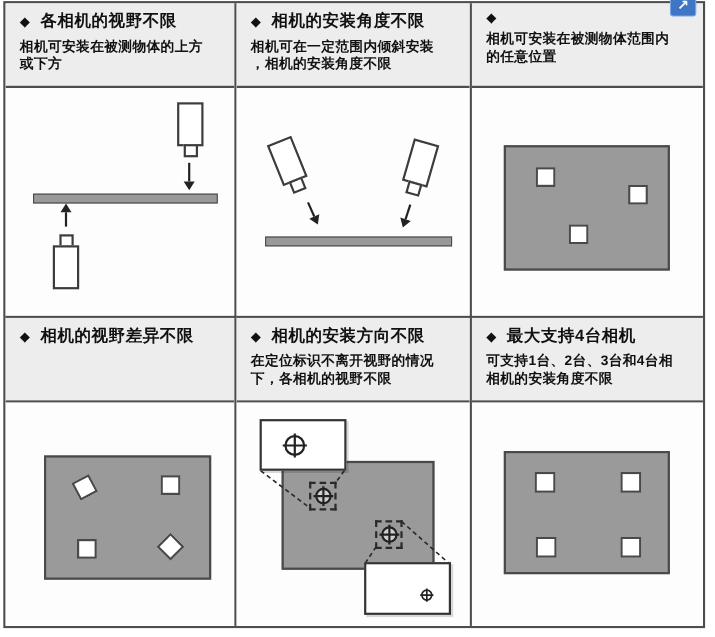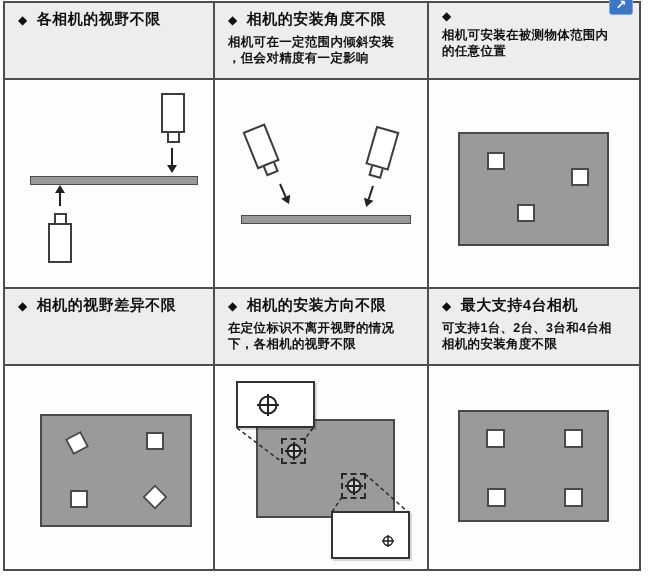--- a/index.html
+++ b/index.html
@@ -58,20 +58,22 @@
 <body>
 
 <div class="panel">
 
   <div class="cell">
     <div class="cell-header">
       <div class="cell-title">
         <span class="bullet">◆</span>
         <span>各相机的视野不限</span>
       </div>
+      <div class="cell-desc">相机可安装在被测物体的上方
+或下方</div>
     </div>
     <div class="illo">
       <div class="camera" style="left:155px;top:13px">
         <div class="cam-body"></div>
         <div class="cam-lens"></div>
       </div>
       <div class="arrow dirdown" style="left:166px;top:68px;height:17px"></div>
       <div class="bar" style="left:25px;top:96px;width:168px"></div>
       <div class="arrow dirup" style="left:54px;top:113px;height:13px"></div>
       <div class="camera flip" style="left:42px;top:133px">
@@ -81,21 +83,21 @@
     </div>
   </div>
 
   <div class="cell">
     <div class="cell-header">
       <div class="cell-title">
         <span class="bullet">◆</span>
         <span>相机的安装角度不限</span>
       </div>
       <div class="cell-desc">相机可在一定范围内倾斜安装
-，但会对精度有一定影响</div>
+，相机的安装角度不限</div>
     </div>
     <div class="illo">
       <div class="camera" style="left:35px;top:46px;transform:rotate(-22deg)">
         <div class="cam-body"></div>
         <div class="cam-lens"></div>
       </div>
       <div class="arrow dirdown" style="left:64px;top:104px;height:14px;transform:rotate(-24deg);transform-origin:top center"></div>
       <div class="camera" style="left:153px;top:48px;transform:rotate(16deg)">
         <div class="cam-body"></div>
         <div class="cam-lens"></div>

